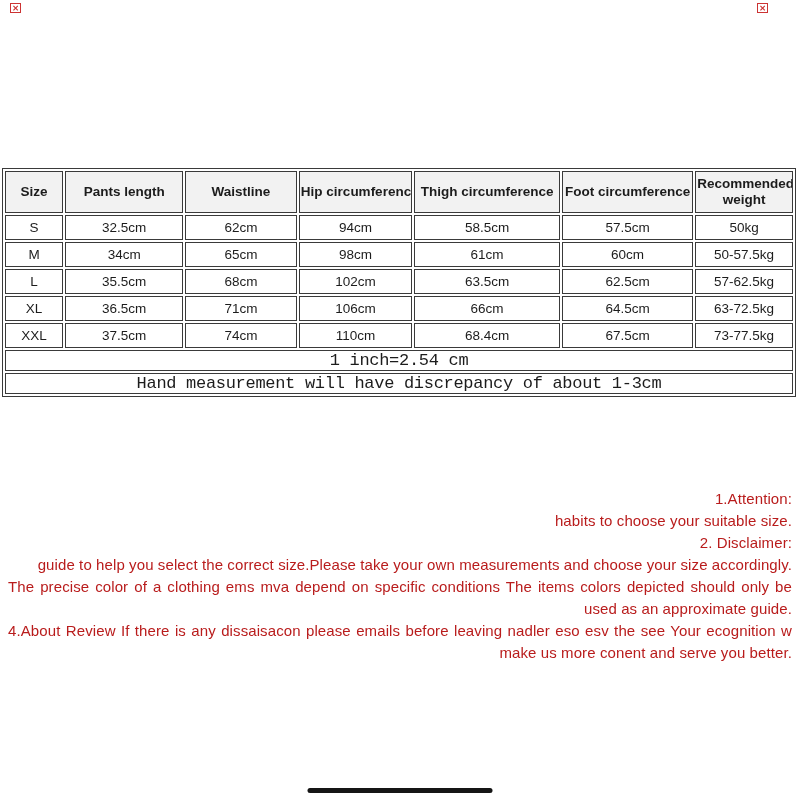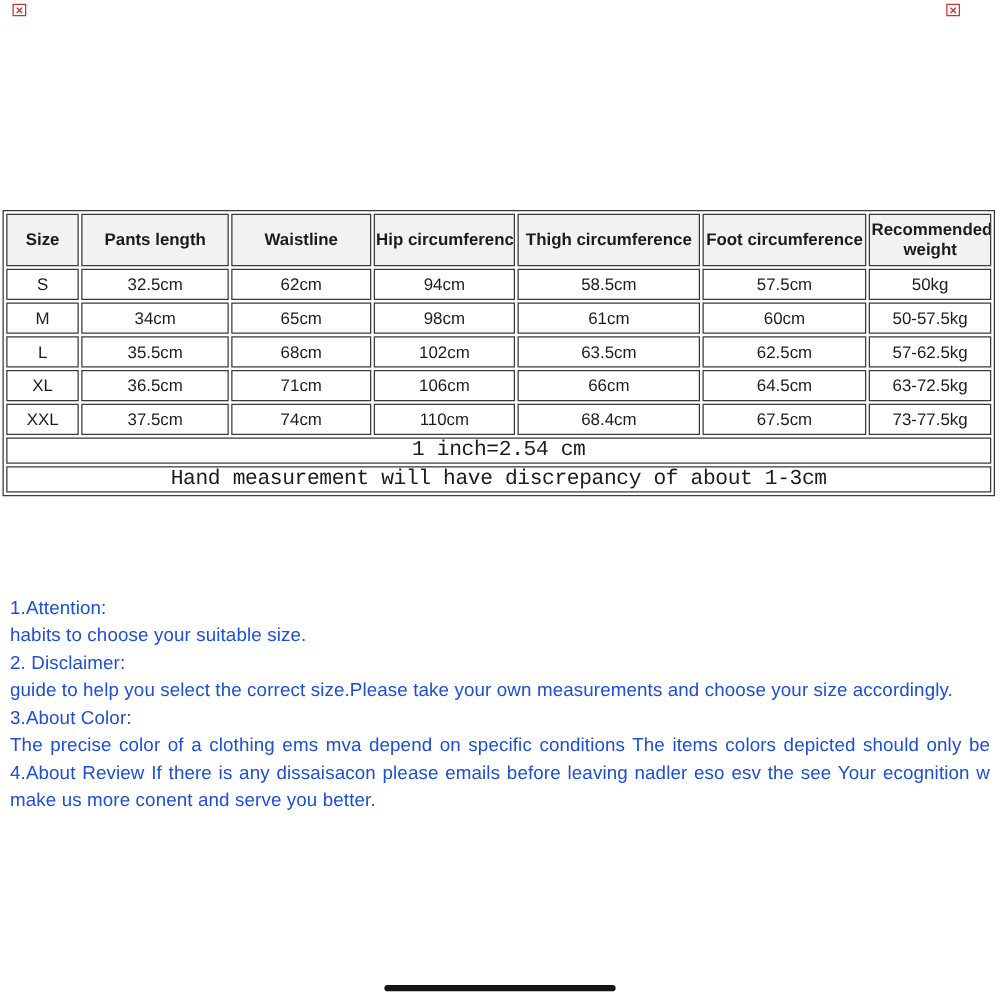--- a/index.html
+++ b/index.html
@@ -35,22 +35,22 @@
   }
   .size-table th.wrap { white-space:normal; }
   .size-table td { font-size:13.5px; height:23px; }
   .size-table td.footer-cell {
     font-family:"Liberation Mono", monospace;
     font-size:17px; height:17px; letter-spacing:-0.3px;
   }
 
   
   .notes {
-    position:absolute; left:8px; top:476px; width:784px;
-    color:#1d4ed8; font-size:15px; line-height:22px; letter-spacing:0.1px;
+    position:absolute; left:8px; top:488px; width:784px;
+    color:#b91c1c; font-size:15px; line-height:22px; letter-spacing:0.1px;text-align:right;
   }
   .note-line { white-space:nowrap; }
   .note-line.j { text-align-last:justify; }
 
   
   .bottom-bar {
     position:absolute; left:50%; transform:translateX(-50%);
     top:788px; width:185px; height:5px; border-radius:3px;
   }
 </style>
@@ -134,19 +134,19 @@
         <td colspan="7" class="footer-cell">Hand measurement will have discrepancy of about 1-3cm</td>
       </tr>
     </tbody>
 </table>
 
 <div class="notes">
     <div class="note-line">1.Attention:</div>
     <div class="note-line">habits to choose your suitable size.</div>
     <div class="note-line">2. Disclaimer:</div>
     <div class="note-line">guide to help you select the correct size.Please take your own measurements and choose your size accordingly.</div>
-    <div class="note-line">3.About Color:</div>
     <div class="note-line j">The precise color of a clothing ems mva depend on specific conditions The items colors depicted should only be</div>
+    <div class="note-line">used as an approximate guide.</div>
     <div class="note-line j">4.About Review If there is any dissaisacon please emails before leaving nadler eso esv the see Your ecognition w</div>
     <div class="note-line">make us more conent and serve you better.</div>
   </div>
 
 <div class="bottom-bar" style="background: rgb(21, 21, 21);"></div>
 
 </body></html>

